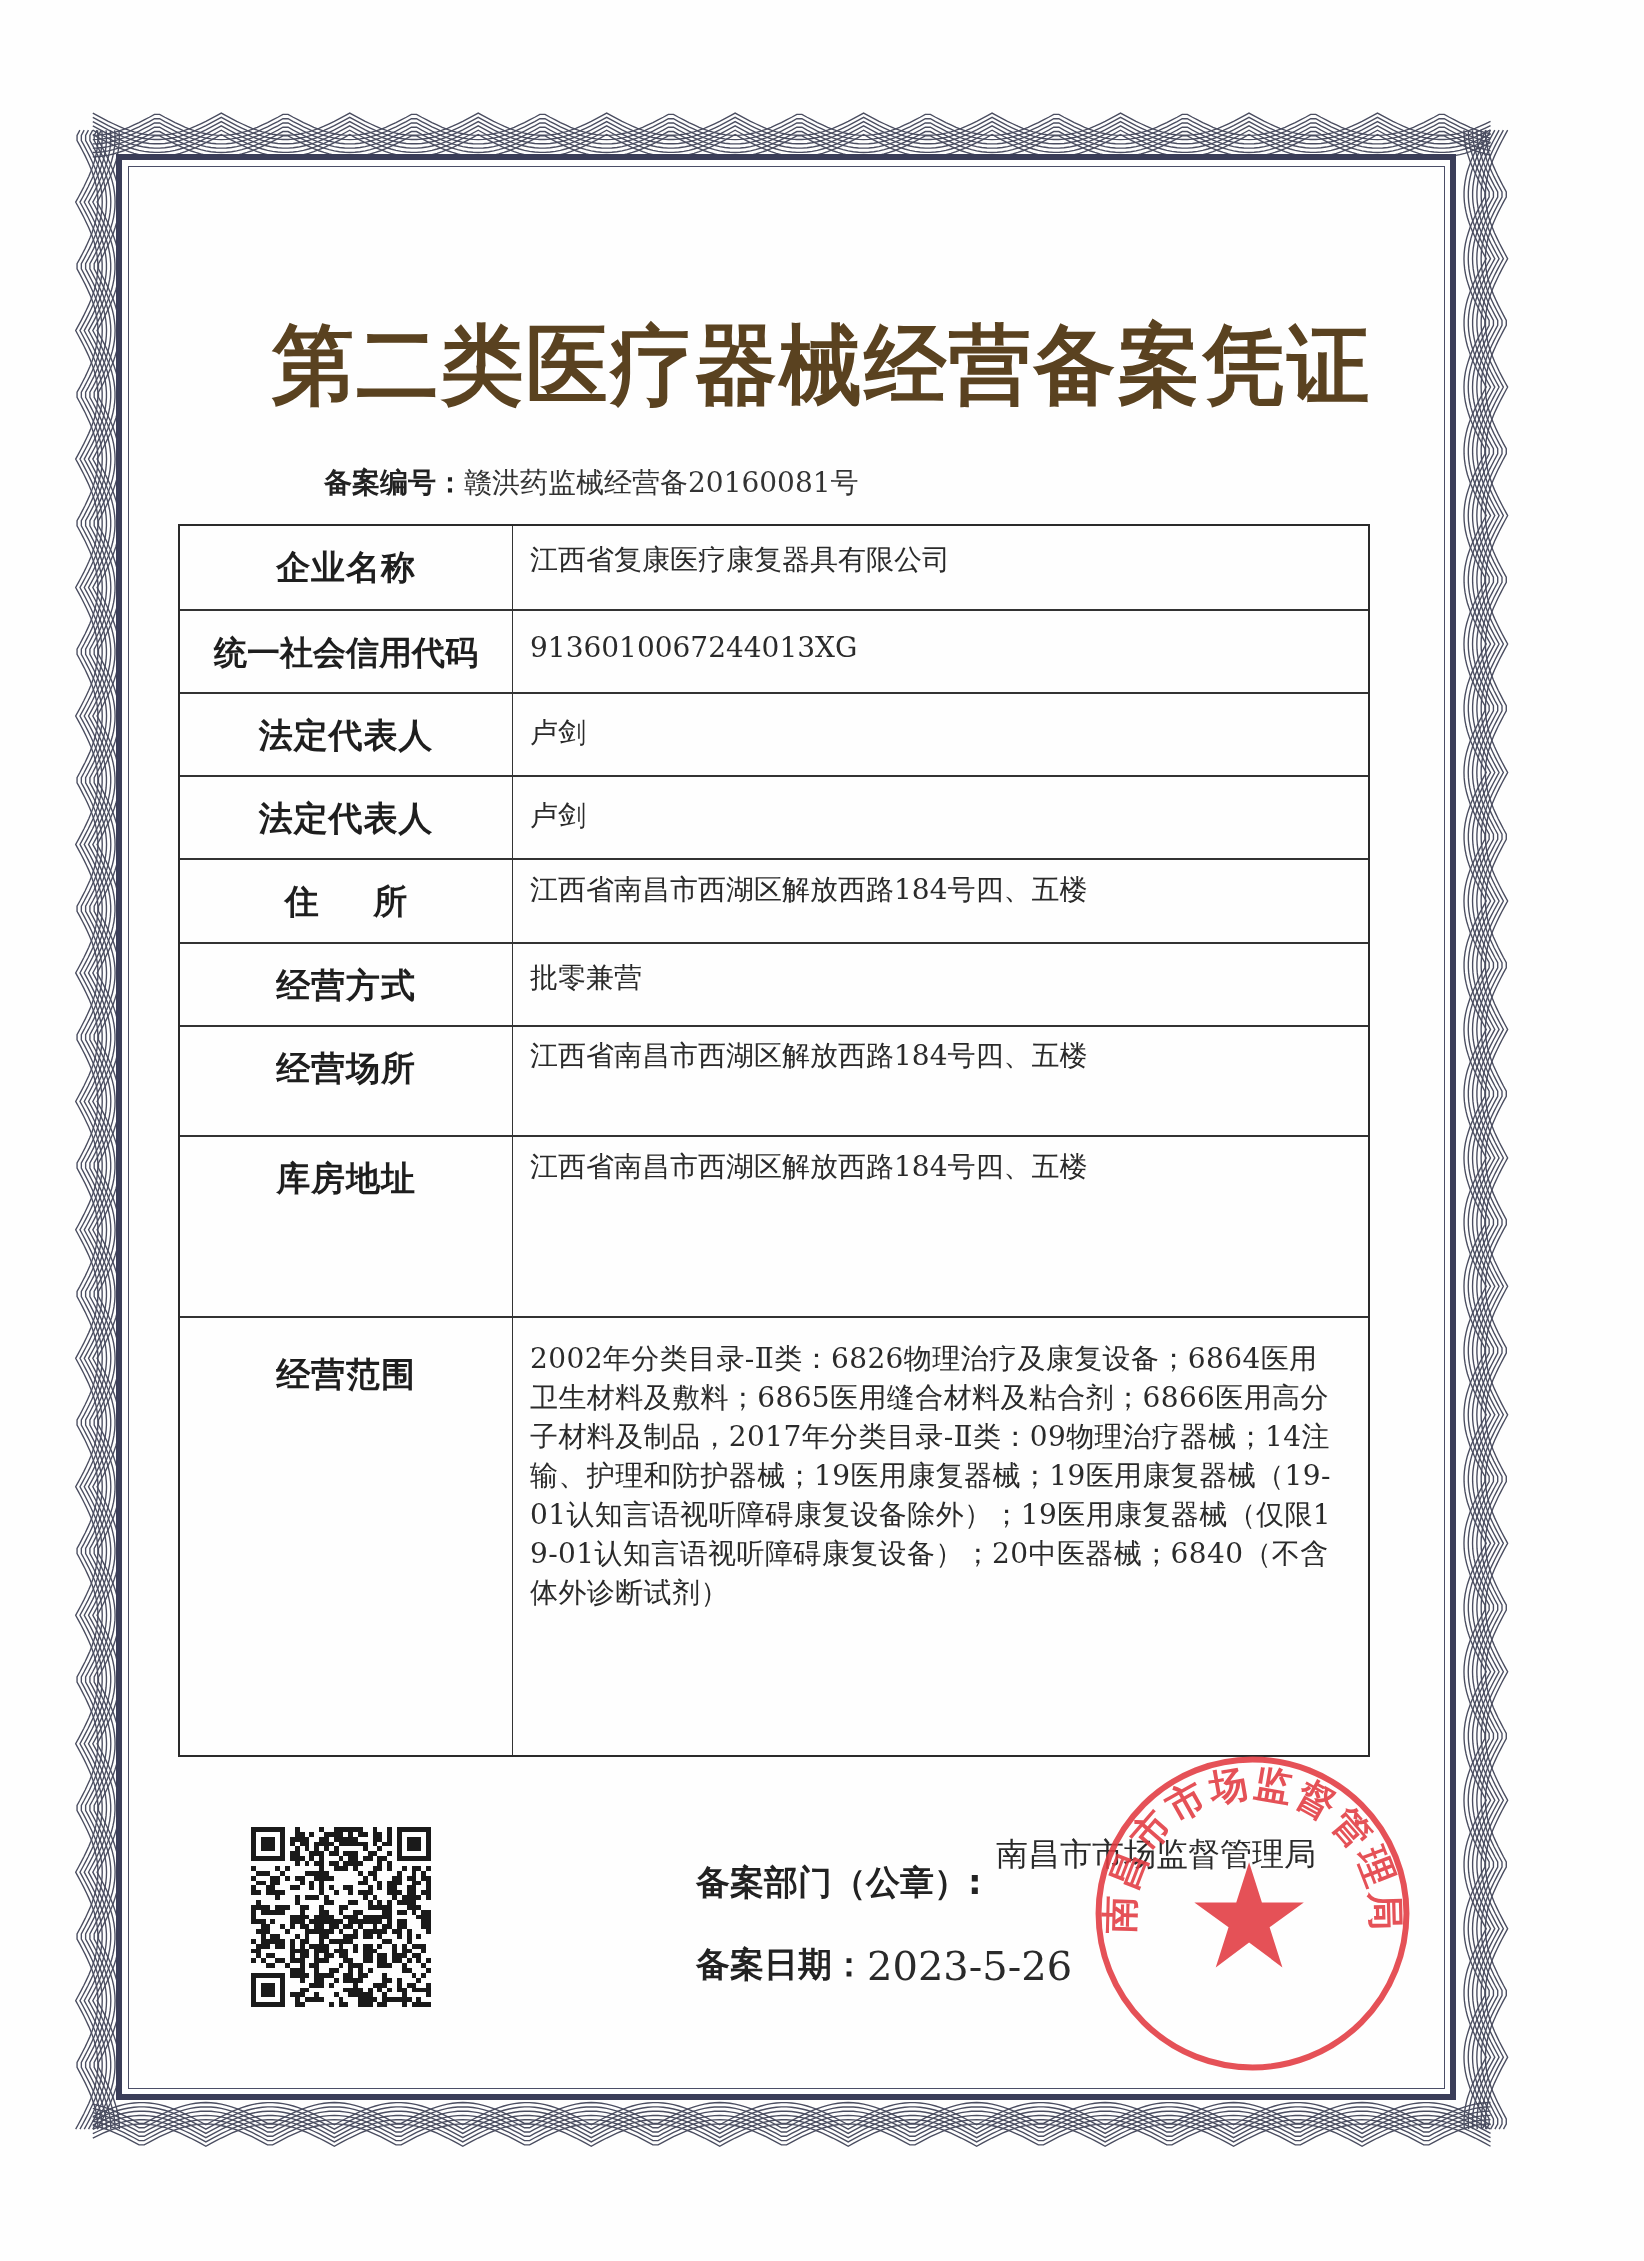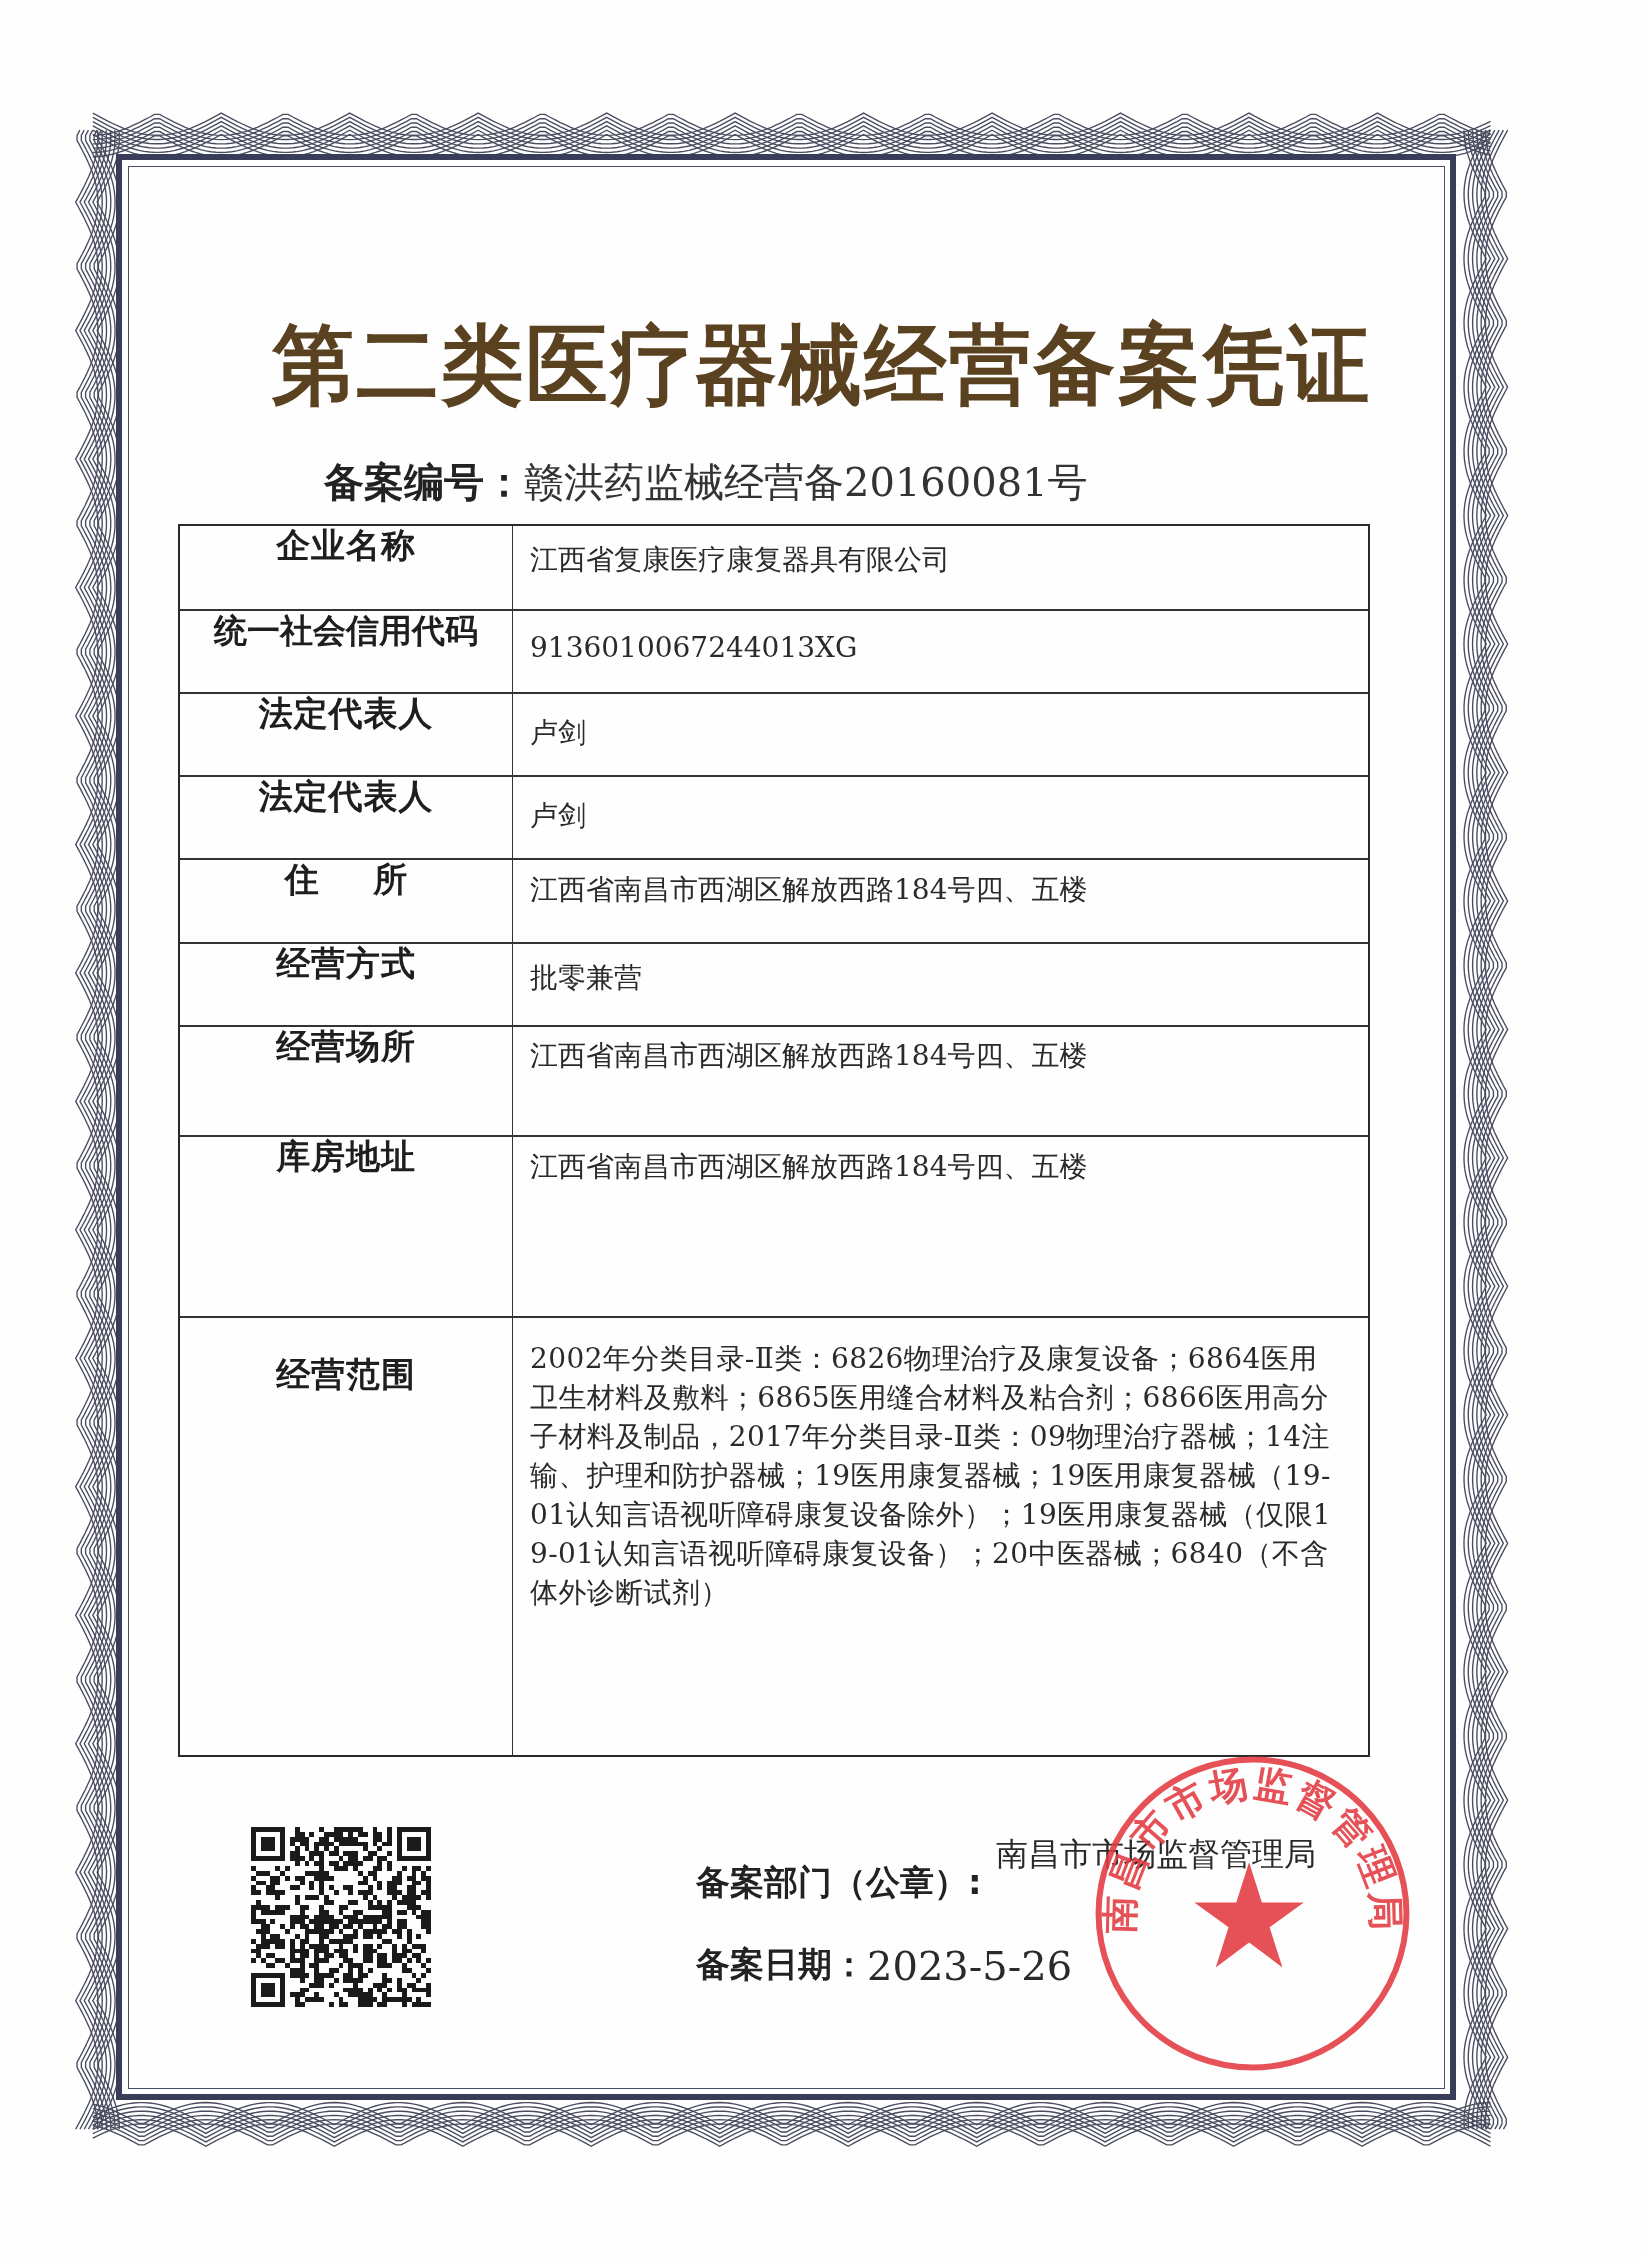--- a/index.html
+++ b/index.html
@@ -12,31 +12,31 @@
   .frame-thick { position:absolute; left:116px; top:154px; width:1340px; height:1946px;
                  border:6.9px solid #3a3d58; box-sizing:border-box; }
   .frame-thin { position:absolute; left:128px; top:166px; width:1317px; height:1923px;
                 border:1.7px solid #4a4d66; box-sizing:border-box; }
 
   
   .title { left:272px; top:310px; width:1045px; font-size:82px; line-height:103px; letter-spacing:2.6px;
            font-weight:bold; color:#5a4220; white-space:nowrap;
            font-family:"DejaVu Serif","Liberation Serif",serif; transform:scaleY(1.06); transform-origin:top left; }
 
-  .regno { left:324px; top:461px; font-size:40px; line-height:43px; white-space:nowrap; }
+  .regno { left:324px; top:461px; font-size:28px; line-height:43px; white-space:nowrap; }
   .regno .lbl { font-weight:bold; font-family:"DejaVu Sans","Liberation Sans",sans-serif; color:#222; }
   .regno .val { color:#333; font-weight:normal; letter-spacing:0px; }
 
   
   .tbl { position:absolute; left:178px; top:524px; width:1192px; border:2.6px solid #2a2a2a;
          box-sizing:border-box; }
   .row { display:flex; border-bottom:2.6px solid #333; box-sizing:border-box; }
   .row:last-child { border-bottom:none; }
   .cell-l { width:333px; border-right:1.7px solid #333; box-sizing:border-box;
-            display:flex; justify-content:center; 
+            display:flex; justify-content:center; padding-top:22px;
             font-family:"DejaVu Sans","Liberation Sans",sans-serif; font-weight:bold;
             font-size:34px; line-height:39px; color:#1e1e1e; letter-spacing:0.9px; }
   .cell-r { flex:1; padding:13.7px 17px 0 17px; box-sizing:border-box;
             font-size:28px; line-height:39px; color:#2a2a2a; }
   .cell-r.scope { padding-top:20.6px; padding-right:32px; line-height:39px; letter-spacing:0.4px; word-break:break-all; }
   .spaced { letter-spacing:1.6em; }
 
   
   .qr { left:251px; top:1827px; width:180px; height:180px; }
   .foot-lbl { font-family:"DejaVu Sans","Liberation Sans",sans-serif; font-weight:bold;

